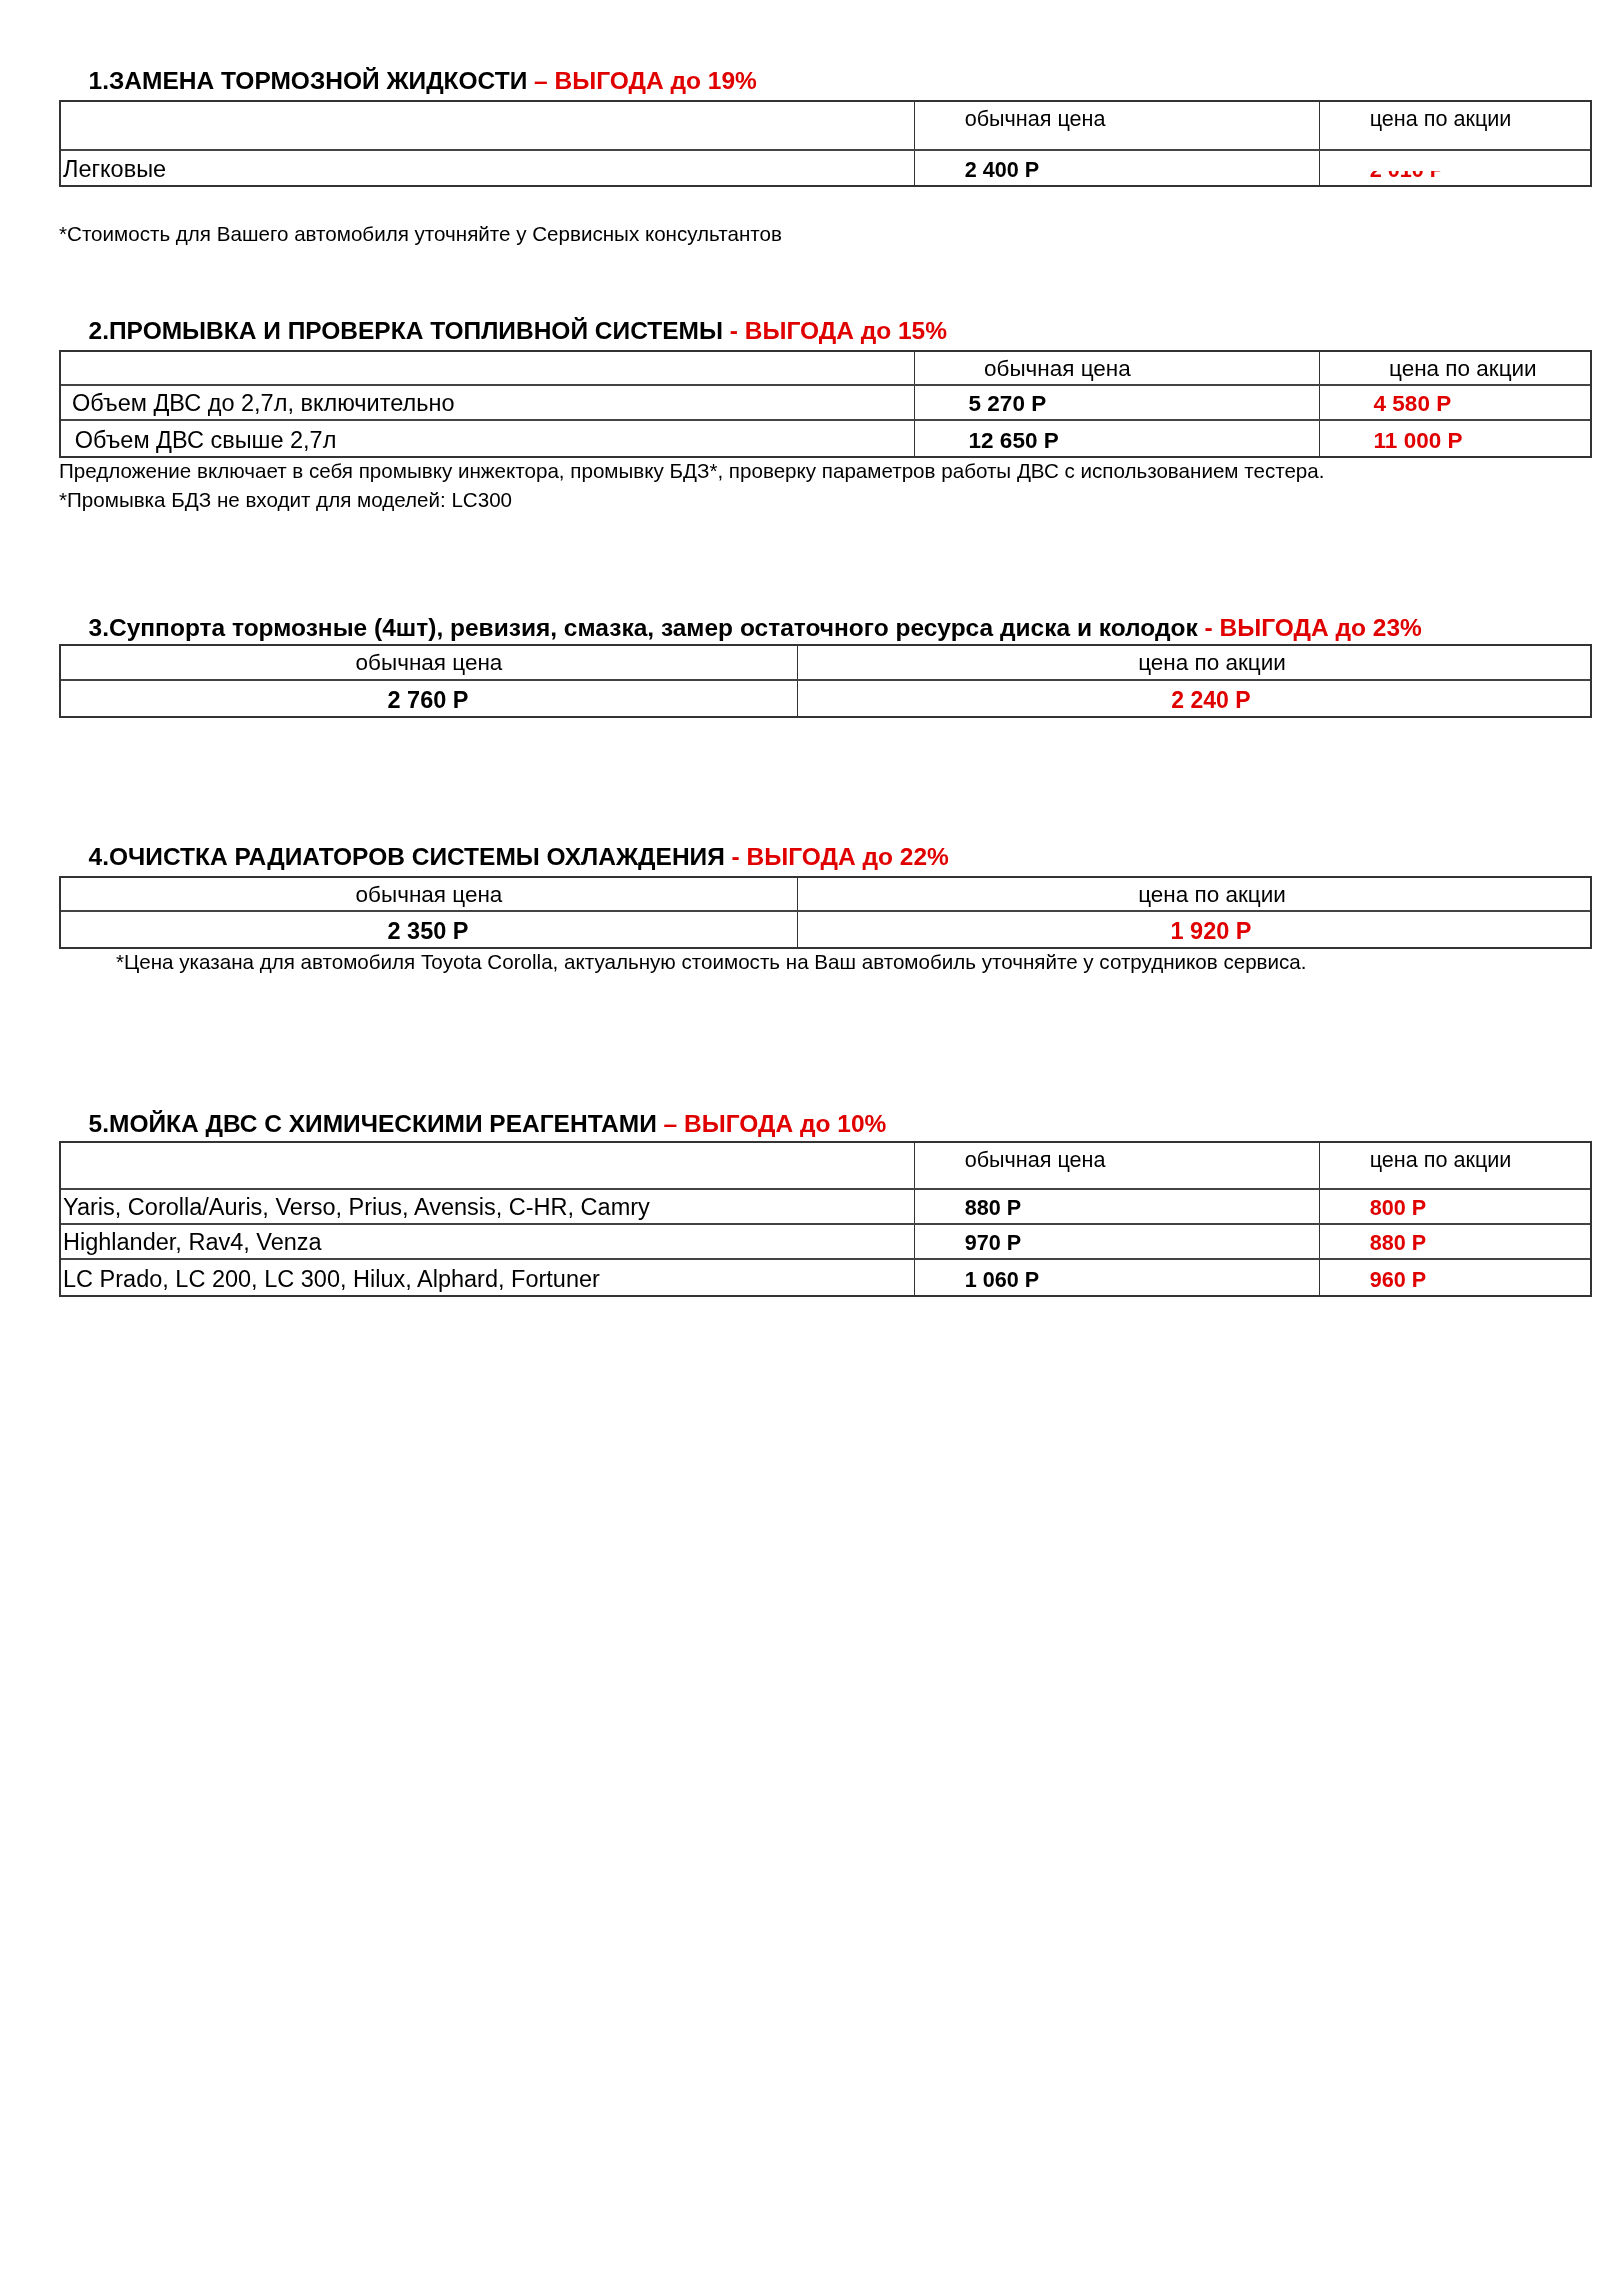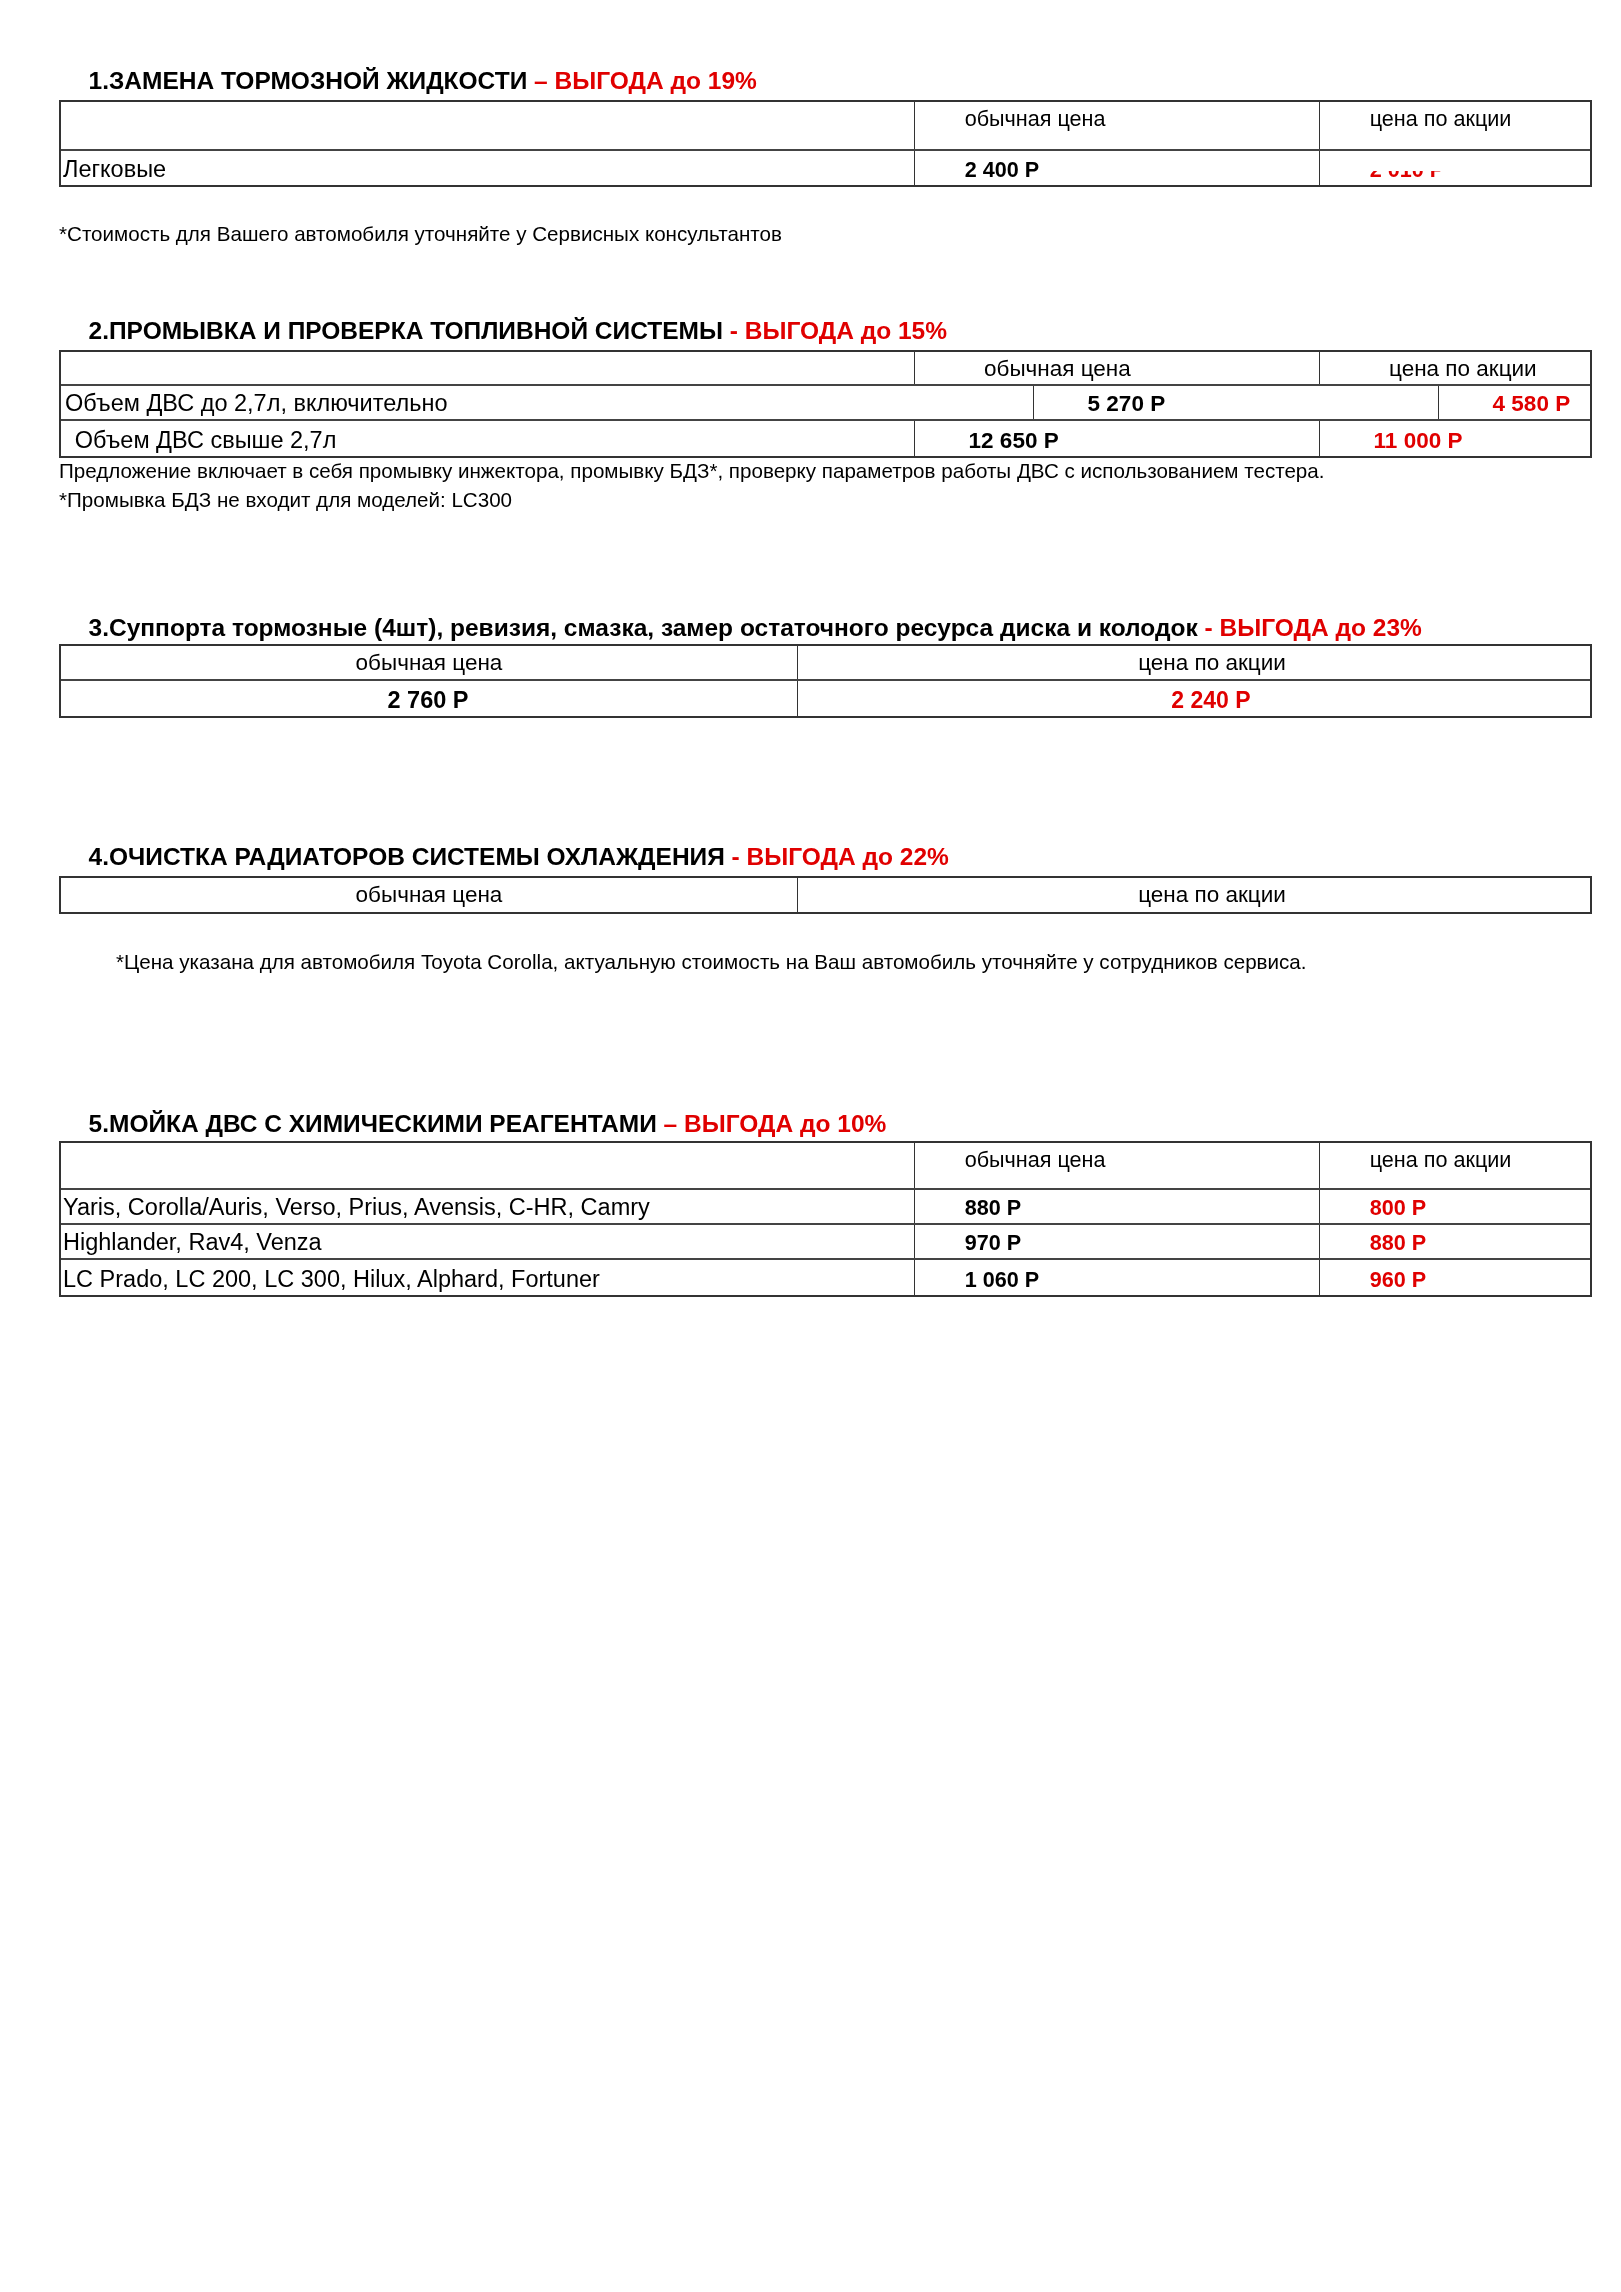--- a/index.html
+++ b/index.html
@@ -41,21 +41,21 @@
 <div class="sec-title" style="top:317px;">
   <span class="num">2.</span><span>ПРОМЫВКА И ПРОВЕРКА ТОПЛИВНОЙ СИСТЕМЫ</span><span class="promo">  - ВЫГОДА до 15%</span>
 </div>
 <div class="tbl" style="top:350px;">
   <div class="row" style="height:34px;">
     <div class="cell hdr center" style="width:854px;"></div>
     <div class="cell hdr" style="width:369px; padding-left:33px; font-size:22.5px;">обычная цена</div>
     <div class="cell hdr" style="flex:1; padding-left:33px; font-size:22.5px;">цена по акции</div>
   </div>
   <div class="row" style="height:35px;">
-    <div class="cell" style="width:973px; padding-left:4px;">Объем ДВС до 2,7л, включительно</div>
+    <div class="cell" style="width:854px; padding-left:11px;">Объем ДВС до 2,7л, включительно</div>
     <div class="cell price" style="width:369px; padding-left:17.6px; font-size:22.5px;">5 270 Р</div>
     <div class="cell price red" style="flex:1; padding-left:17.6px; font-size:22.5px;">4 580 Р</div>
   </div>
   <div class="row" style="height:35px;">
     <div class="cell" style="width:854px; padding-left:13.7px;">Объем ДВС свыше 2,7л</div>
     <div class="cell price" style="width:369px; padding-left:17.6px; font-size:22.5px;">12 650 Р</div>
     <div class="cell price red" style="flex:1; padding-left:17.6px; font-size:22.5px;">11 000  Р</div>
   </div>
 </div>
 <div class="note" style="top:459px;">Предложение включает в себя промывку инжектора, промывку БДЗ*, проверку параметров работы ДВС с использованием тестера.</div>
@@ -76,20 +76,24 @@
 </div>
 
 <div class="sec-title" style="top:843px;">
   <span class="num">4.</span><span>ОЧИСТКА РАДИАТОРОВ СИСТЕМЫ ОХЛАЖДЕНИЯ</span><span class="promo">  - ВЫГОДА до 22%</span>
 </div>
 <div class="tbl" style="top:876px;">
   <div class="row" style="height:34px;">
     <div class="cell hdr center" style="width:737px; font-size:22.5px;">обычная цена</div>
     <div class="cell hdr center" style="flex:1; font-size:22.5px;">цена по акции</div>
   </div>
+  <div class="row" style="height:35px;">
+    <div class="cell price center" style="width:737px; padding-left:0; font-size:23.5px;">2 350  Р</div>
+    <div class="cell price red center" style="flex:1; padding-left:0; font-size:23.5px;">1 920 Р</div>
+  </div>
 </div>
 <div class="note" style="top:950px; left:116px;">*Цена указана для автомобиля Toyota Corolla, актуальную стоимость на Ваш автомобиль уточняйте у сотрудников сервиса.</div>
 
 <div class="sec-title" style="top:1110px;">
   <span class="num">5.</span><span>МОЙКА ДВС С ХИМИЧЕСКИМИ РЕАГЕНТАМИ</span><span class="promo"> – ВЫГОДА до 10%</span>
 </div>
 <div class="tbl" style="top:1141px;">
   <div class="row" style="height:47px;">
     <div class="cell hdr" style="width:854px;"></div>
     <div class="cell hdr" style="width:369px; padding-left:13.7px;">обычная цена</div>

